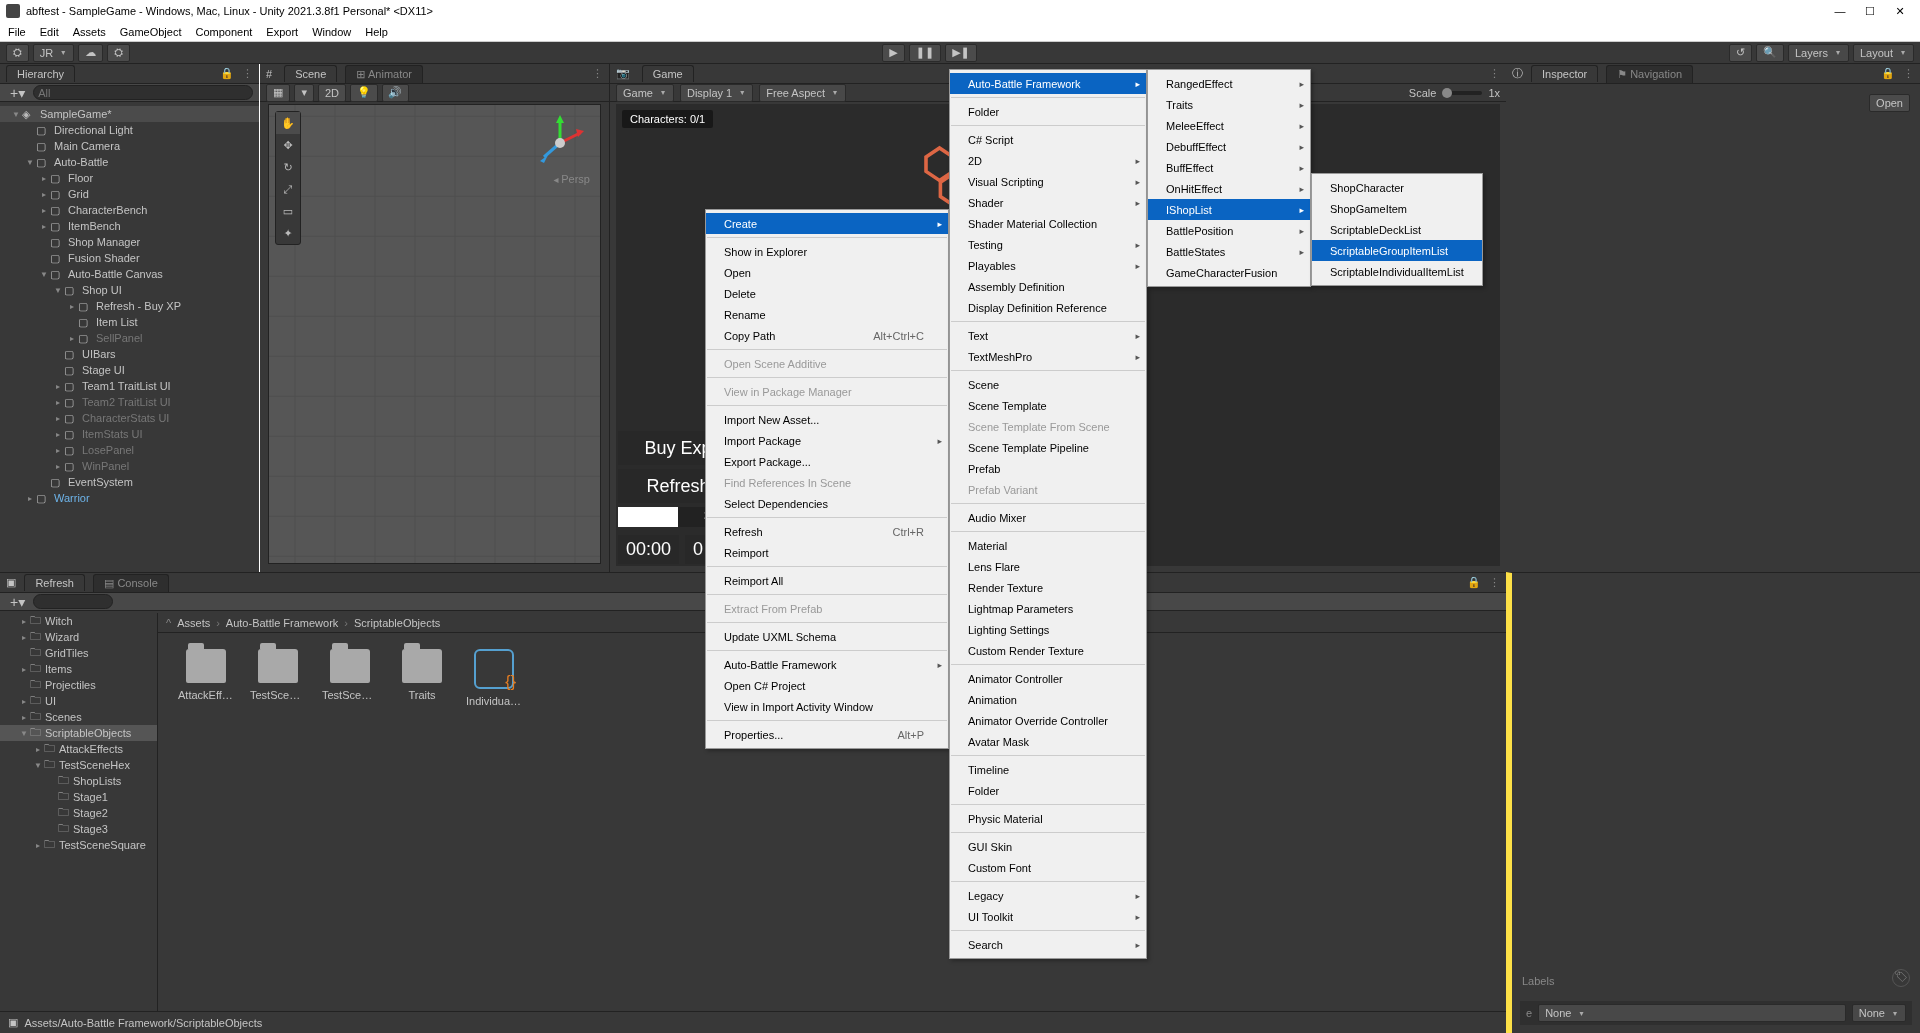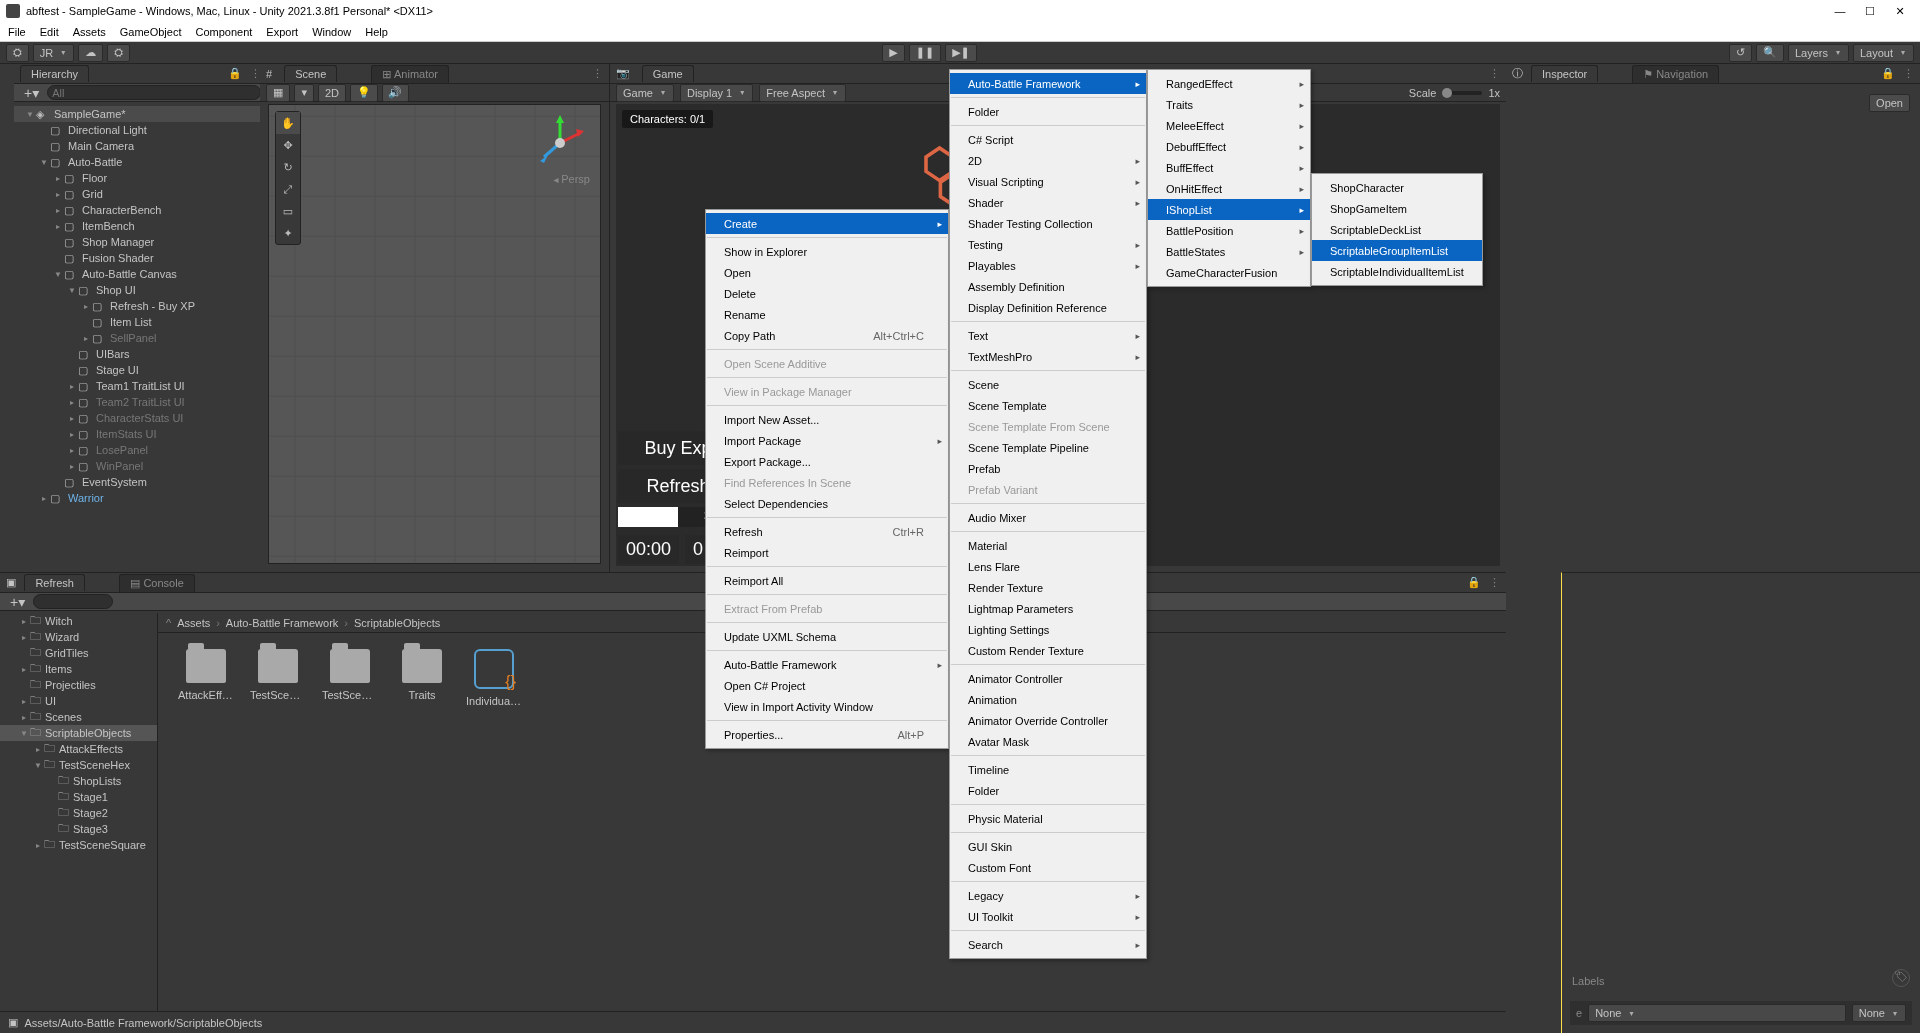--- a/index.html
+++ b/index.html
@@ -10,22 +10,22 @@
 .window-controls { display:flex; gap:18px; padding-right:8px;}
 .window-controls span { width:12px; text-align:center; color:#000;}
 .menubar { height:20px; background:#fff; color:#000; display:flex; align-items:center; gap:14px; padding:0 8px; border-bottom:1px solid #ccc;}
 .toolbar { height:22px; background:#383838; border-bottom:1px solid #222; display:flex; align-items:center; justify-content:space-between; padding:0 6px;}
 .toolbar .group { display:flex; align-items:center; gap:4px; }
 .btn { background:#4b4b4b; border:1px solid #2a2a2a; color:#c4c4c4; padding:1px 6px; height:18px; display:inline-flex; align-items:center; border-radius:2px; cursor:pointer;}
 .dd { background:#484848; border:1px solid #2a2a2a; padding:1px 8px 1px 6px; height:18px; display:inline-flex; align-items:center; gap:4px; border-radius:2px;}
 .dd::after { content:"▾"; font-size:8px; color:#aaa; margin-left:4px;}
 .panel-header { height:20px; background:#383838; border-bottom:1px solid #222; display:flex; align-items:center; padding:0 6px; gap:8px;}
 .tab { background:#383838; border:1px solid #222; border-bottom:none; padding:2px 10px; border-radius:3px 3px 0 0; color:#c4c4c4;}
-.tab.inactive { background:#2e2e2e; color:#888;margin-left:26px;}
-.hierarchy { position:absolute; left:0; top:64px; width:260px; height:508px; background:#383838; border-right:7px solid #ffffff;margin-left:14px;}
+.tab.inactive { background:#2e2e2e; color:#888;}
+.hierarchy { position:absolute; left:0; top:64px; width:260px; height:508px; background:#383838; border-right:1px solid #ffffff;}
 .hierarchy .list { padding:4px 0; overflow:auto; height:calc(100% - 40px);}
 .tree-row { display:flex; align-items:center; height:16px; padding-right:6px; white-space:nowrap; color:#c4c4c4;}
 .tree-row .arrow { width:12px; text-align:center; color:#888; font-size:8px;}
 .tree-row .ico { width:14px; height:12px; border:1px solid #888; margin-right:4px; border-radius:1px;}
 .tree-row .ico.cube { border:none; color:#bbb; }
 .scene-view { position:absolute; left:260px; top:64px; width:350px; height:508px; background:#383838; border-right:1px solid #222;}
 .scene-canvas { position:absolute; left:8px; top:40px; right:8px; bottom:8px; background:#565656; border:1px solid #222;}
 .scene-tools { position:absolute; left:6px; top:6px; width:26px; background:#383838; border:1px solid #222; border-radius:3px;}
 .scene-tools .tool { width:24px; height:22px; display:flex; align-items:center; justify-content:center; color:#bbb; cursor:pointer;}
 .scene-tools .tool.active { background:#4b4b4b;}
@@ -50,21 +50,21 @@
 .breadcrumb { height:20px; display:flex; align-items:center; gap:6px; padding:0 8px; color:#c4c4c4; border-bottom:1px solid #222;}
 .breadcrumb .sep { color:#777;}
 .asset-grid { display:flex; gap:16px; padding:16px 20px;}
 .asset { width:56px; display:flex; flex-direction:column; align-items:center; gap:6px;}
 .folder-ico { width:40px; height:34px; background:#a9a9a9; border-radius:3px 3px 2px 2px; position:relative;}
 .folder-ico::before { content:""; position:absolute; left:2px; top:-6px; width:16px; height:6px; background:#a9a9a9; border-radius:2px 2px 0 0;}
 .so-ico { width:40px; height:40px; border:2px solid #55a0d0; border-radius:6px; position:relative;}
 .so-gear { position:absolute; right:-4px; bottom:-4px; color:#e67e22; font-size:16px;}
 .asset-label { color:#c4c4c4; text-align:center; white-space:nowrap; overflow:hidden; text-overflow:ellipsis; max-width:56px;}
 .project-path { position:absolute; left:0; right:0; bottom:0; height:22px; background:#383838; border-top:1px solid #222; display:flex; align-items:center; padding:0 8px; gap:6px; color:#c4c4c4;}
-.labels-panel { position:absolute; right:0; top:572px; width:359px; bottom:0; background:#383838; border-top:1px solid #222; border-left:1px solid #fde047;}
+.labels-panel { position:absolute; right:0; top:572px; width:414px; bottom:0; background:#383838; border-top:1px solid #222; border-left:6px solid #fde047;}
 
 
 .menu { position:absolute; background:#f0f0f0; border:1px solid #999; box-shadow:2px 2px 4px rgba(0,0,0,.3); padding:3px 0; color:#000;}
 .menu-item { height:21px; display:flex; align-items:center; justify-content:space-between; padding:0 24px 0 18px; white-space:nowrap; position:relative;}
 .menu-item.sub::after { content:"▸"; position:absolute; right:6px; font-size:9px; color:#555;}
 .menu-item.sel { background:#0a64c2; color:#fff;}
 .menu-item.sel.sub::after { color:#fff;}
 .menu-item.dis { color:#999;}
 .menu-sep { height:1px; background:#ccc; margin:3px 1px;}
 .menu .shortcut { color:#666; margin-left:30px; font-size:11px;}
@@ -614,21 +614,21 @@
     <div class="menu-item sub">
       <span>2D</span>
     </div>
     <div class="menu-item sub">
       <span>Visual Scripting</span>
     </div>
     <div class="menu-item sub">
       <span>Shader</span>
     </div>
     <div class="menu-item">
-      <span>Shader Testing Collection</span>
+      <span>Shader Material Collection</span>
     </div>
     <div class="menu-item sub">
       <span>Testing</span>
     </div>
     <div class="menu-item sub">
       <span>Playables</span>
     </div>
     <div class="menu-item">
       <span>Assembly Definition</span>
     </div>

